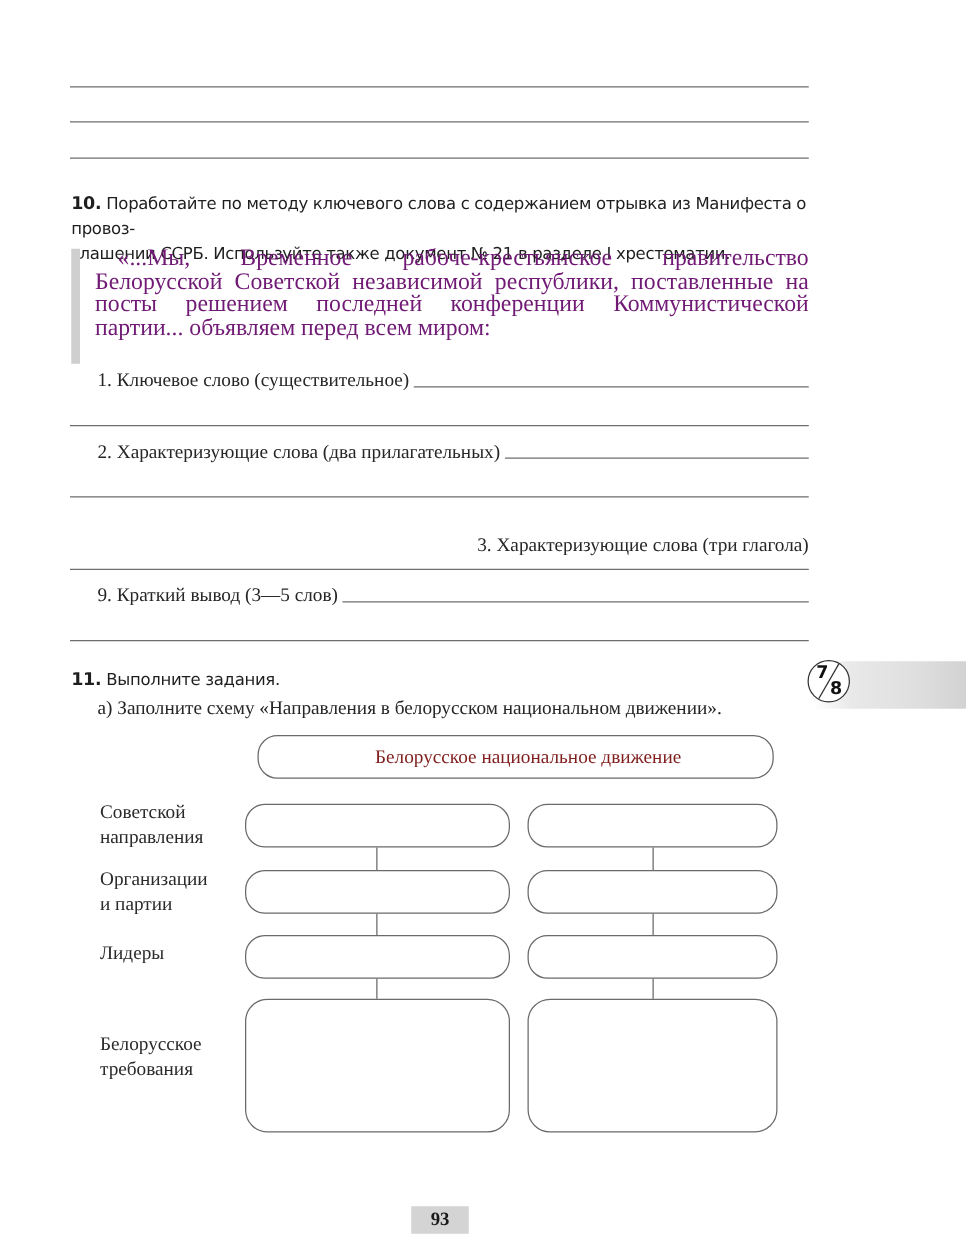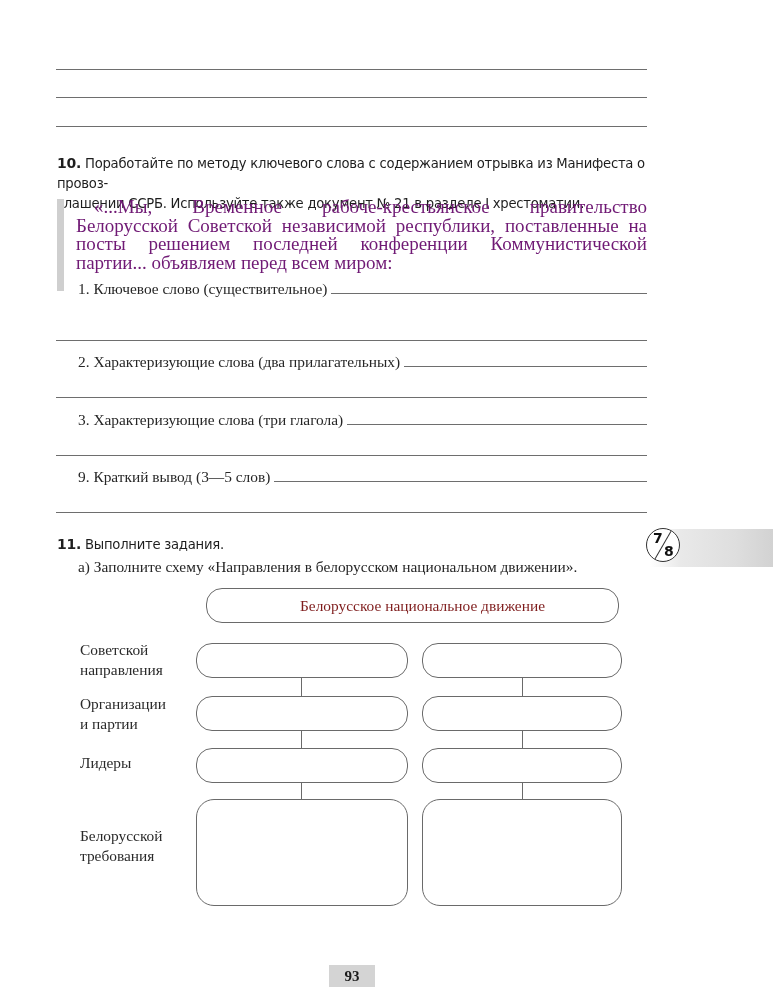--- a/index.html
+++ b/index.html
@@ -44,33 +44,33 @@
   <b>10.</b>
   <span>Поработайте по методу ключевого слова с содержанием отрывка из Манифеста о провоз-</span><br>
   <span>глашении ССРБ. Используйте также документ № 21 в разделе I хрестоматии.</span>
 </div>
 
 <div class="quote-bar"></div>
 <div class="quote">
   <p>«...Мы, Временное рабоче-крестьянское правительство Белорусской Советской независимой республики, поставленные на посты решением последней конференции Коммунистической партии... объявляем перед всем миром:</p>
 </div>
 
-<div class="fill-line" style="left:78px; top:280px; width:569px;">
+<div class="fill-line" style="left:78px; top:296px; width:569px;">
   <span>1. Ключевое слово (существительное)</span>
   <span class="blank"></span>
 </div>
 <div class="rule" style="left:56px; top:340px; width:591px;"></div>
 
 <div class="fill-line" style="left:78px; top:353px; width:569px;">
   <span>2. Характеризующие слова (два прилагательных)</span>
   <span class="blank"></span>
 </div>
 <div class="rule" style="left:56px; top:397px; width:591px;"></div>
 
-<div class="fill-line" style="left:78px; top:411px; width:569px;">
+<div class="fill-line" style="left:78px; top:428px; width:569px;flex-direction:column;">
   <span>3. Характеризующие слова (три глагола)</span>
   <span class="blank"></span>
 </div>
 <div class="rule" style="left:56px; top:455px; width:591px;"></div>
 
 <div class="fill-line" style="left:78px; top:468px; width:569px;">
   <span>9. Краткий вывод (3—5 слов)</span>
   <span class="blank"></span>
 </div>
 <div class="rule" style="left:56px; top:512px; width:591px;"></div>
@@ -97,21 +97,21 @@
   <span>направления</span>
 </div>
 <div class="row-label" style="top:694px;">
   <span>Организации</span><br>
   <span>и партии</span>
 </div>
 <div class="row-label" style="top:753px;">
   <span>Лидеры</span>
 </div>
 <div class="row-label" style="top:826px;">
-  <span>Белорусской</span><br>
+  <span>Белорусское</span><br>
   <span>требования</span>
 </div>
 
 <div class="box" style="left:196px; top:643px; width:212px; height:35px;">
     <div class="box-title"></div>
   </div>
 <div class="box" style="left:196px; top:696px; width:212px; height:35px;">
     <div class="box-title"></div>
   </div>
 <div class="box" style="left:196px; top:748px; width:212px; height:35px;">

